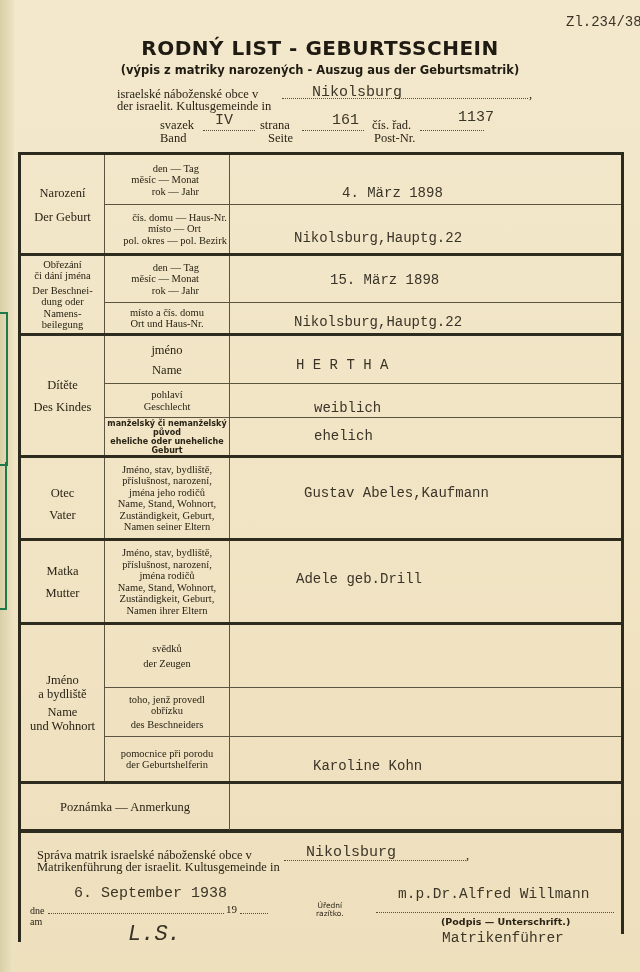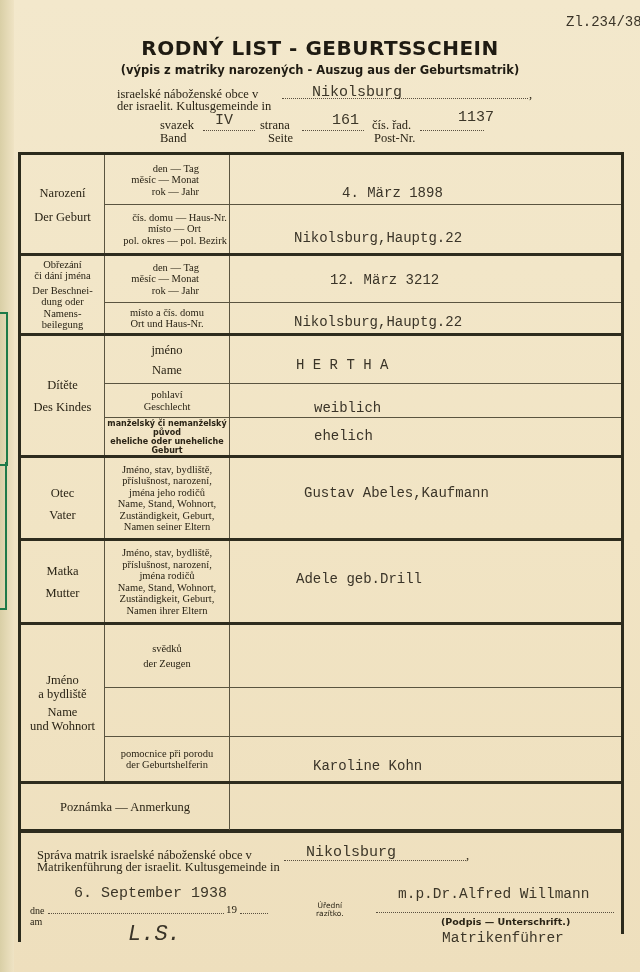--- a/index.html
+++ b/index.html
@@ -99,21 +99,21 @@
     <div>Der Beschnei-</div>
     <div>dung oder</div>
     <div>Namens-</div>
     <div>beilegung</div>
   </div>
   <div class="cell small" style="left:105px;top:256px;width:124px;height:46px;align-items:flex-end;padding-right:30px;box-sizing:border-box;">
     <div>den — Tag</div>
     <div>měsíc — Monat</div>
     <div>rok — Jahr</div>
   </div>
-  <div class="val" style="left:330px;top:272px;">12. März 3212</div>
+  <div class="val" style="left:330px;top:272px;">15. März 1898</div>
   <div class="cell small" style="left:105px;top:303px;width:124px;height:30px;">
     <div>místo a čís. domu</div>
     <div>Ort und Haus-Nr.</div>
   </div>
   <div class="val" style="left:294px;top:314px;">Nikolsburg,Hauptg.22</div>
 
   <div class="cell" style="left:21px;top:336px;width:83px;height:119px;">
     <div style="margin-bottom:8px;">Dítěte</div>
     <div>Des Kindes</div>
   </div>
@@ -167,20 +167,25 @@
     <div>Jméno</div>
     <div style="margin-bottom:4px;">a bydliště</div>
     <div>Name</div>
     <div>und Wohnort</div>
   </div>
   <div class="cell small" style="left:105px;top:625px;width:124px;height:62px;">
     <div style="margin-bottom:3px;">svědků</div>
     <div>der Zeugen</div>
   </div>
   <div class="val" style="left:300px;top:648px;"></div>
+  <div class="cell small" style="left:105px;top:688px;width:124px;height:48px;">
+    <div>toho, jenž provedl</div>
+    <div>obřízku</div>
+    <div style="margin-top:2px;">des Beschneiders</div>
+  </div>
   <div class="val" style="left:300px;top:704px;"></div>
   <div class="cell small" style="left:105px;top:737px;width:124px;height:44px;">
     <div>pomocnice při porodu</div>
     <div>der Geburtshelferin</div>
   </div>
   <div class="val" style="left:306px;top:758px;margin-left:7px;">Karoline Kohn</div>
 
   <div class="cell" style="left:21px;top:784px;width:208px;height:46px;">Poznámka — Anmerkung</div>
   <div class="val" style="left:300px;top:800px;"></div>
 

